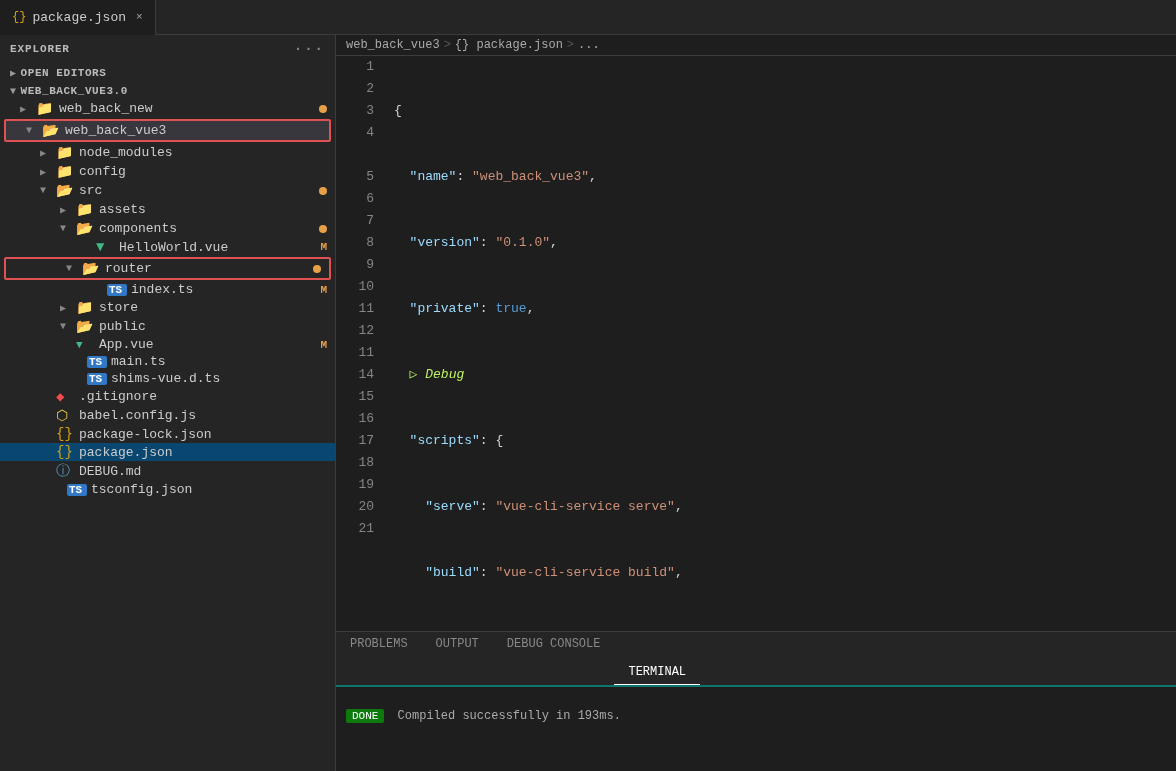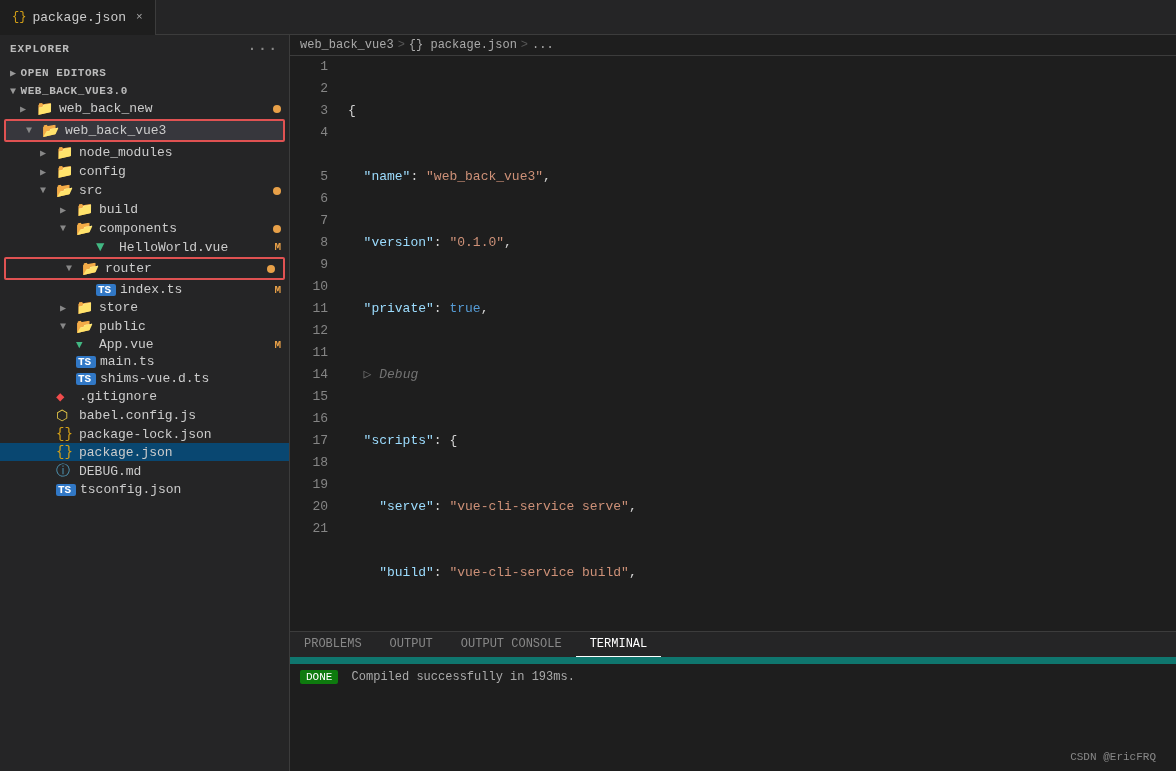--- a/index.html
+++ b/index.html
@@ -62,21 +62,21 @@
 
     
     .main-layout {
       display: flex;
       flex: 1;
       overflow: hidden;
     }
 
     
     .sidebar {
-      width: 290px;
+      width: 336px;
       background: #252526;
       border-right: 1px solid #3c3c3c;
       display: flex;
       flex-direction: column;
       overflow-y: auto;
       flex-shrink: 0;
     }
 
     .sidebar-header {
       display: flex;
@@ -125,21 +125,21 @@
       background: #888; margin-right: 8px; flex-shrink: 0;
     }
     .tree-item .badge.orange { background: #e8a048; }
     .tree-item .mod-badge {
       color: #e8a048; font-size: 11px; margin-right: 8px; font-weight: bold;
     }
 
     
     .vue-icon { color: #42b883; }
     
-    .ts-icon { color: #3178c6; }
+    .ts-icon { color: #3178c6; margin-left: 11px; }
     
     .json-icon { color: #d4a017; }
     
     .js-icon { color: #f0d14a; }
     
     .git-icon { color: #f14c4c; }
     
     .info-icon { color: #519aba; }
 
     
@@ -180,57 +180,59 @@
     }
     .code-content .line { height: 22px; display: flex; align-items: center; }
 
     
     .c-brace { color: #d4d4d4; }
     .c-key { color: #9cdcfe; }
     .c-str { color: #ce9178; }
     .c-bool { color: #569cd6; }
     .c-colon { color: #d4d4d4; }
     .c-comma { color: #d4d4d4; }
-    .c-debug { color: #737373; font-style: italic; }
+    .c-debug { color: #bef264; font-style: italic; }
 
     
     .bottom-panel {
       height: 140px;
       background: #1e1e1e;
       border-top: 1px solid #3c3c3c;
       display: flex;
       flex-direction: column;
       flex-shrink: 0;
     }
     .panel-tabs {
       display: flex;
       background: #252526;
-      border-bottom: 7px solid #0f766e;
+      border-bottom: 2px solid #0f766e;
       flex-shrink: 0;
     }
     .panel-tab {
       padding: 5px 14px;
       font-size: 12px;
       color: #888;
       cursor: pointer;
       border-bottom: 1px solid transparent;
     }
     .panel-tab.active {
       color: #fff;
       border-bottom: 1px solid #fff;
+      margin-top: 28px;
     }
     .panel-content {
       flex: 1;
       padding: 6px 10px;
       color: #ccc;
       font-size: 12px;
       overflow-y: auto;
       display: flex;
       flex-direction: column;
       justify-content: space-between;
+      margin-top: 16px;
     }
     .panel-content .terminal-line { color: #aaa; }
     .done-badge {
       background: #0e7a0e;
       color: #fff;
       padding: 1px 6px;
       font-size: 11px;
       border-radius: 2px;
       margin-right: 6px;
     }
@@ -312,21 +314,21 @@
       <span class="item-label">src</span>
       <span class="badge orange"></span>
     </div>
 
     <div class="tree-item">
       <span class="indent"></span>
       <span class="indent"></span>
       <span class="indent"></span>
       <span class="chevron-icon">▶</span>
       <span class="file-icon">📁</span>
-      <span class="item-label">build</span>
+      <span class="item-label">assets</span>
     </div>
 
     <div class="tree-item">
       <span class="indent"></span>
       <span class="indent"></span>
       <span class="indent"></span>
       <span class="chevron-icon">▼</span>
       <span class="file-icon">📂</span>
       <span class="item-label">components</span>
       <span class="badge orange"></span>
@@ -520,26 +522,25 @@
         
         
         
       </div>
     </div>
 
     <div class="bottom-panel">
       <div class="panel-tabs">
         <div class="panel-tab">PROBLEMS</div>
         <div class="panel-tab">OUTPUT</div>
-        <div class="panel-tab">OUTPUT CONSOLE</div>
+        <div class="panel-tab">DEBUG CONSOLE</div>
         <div class="panel-tab active">TERMINAL</div>
       </div>
       <div class="panel-content">
         <div class="terminal-line">
           <span class="done-badge">DONE</span>
           <span>Compiled successfully in 193ms.</span>
         </div>
-        <div class="panel-bottom-right">CSDN @EricFRQ</div>
       </div>
     </div>
 
   </div>
 </div>
 
 </body></html>

